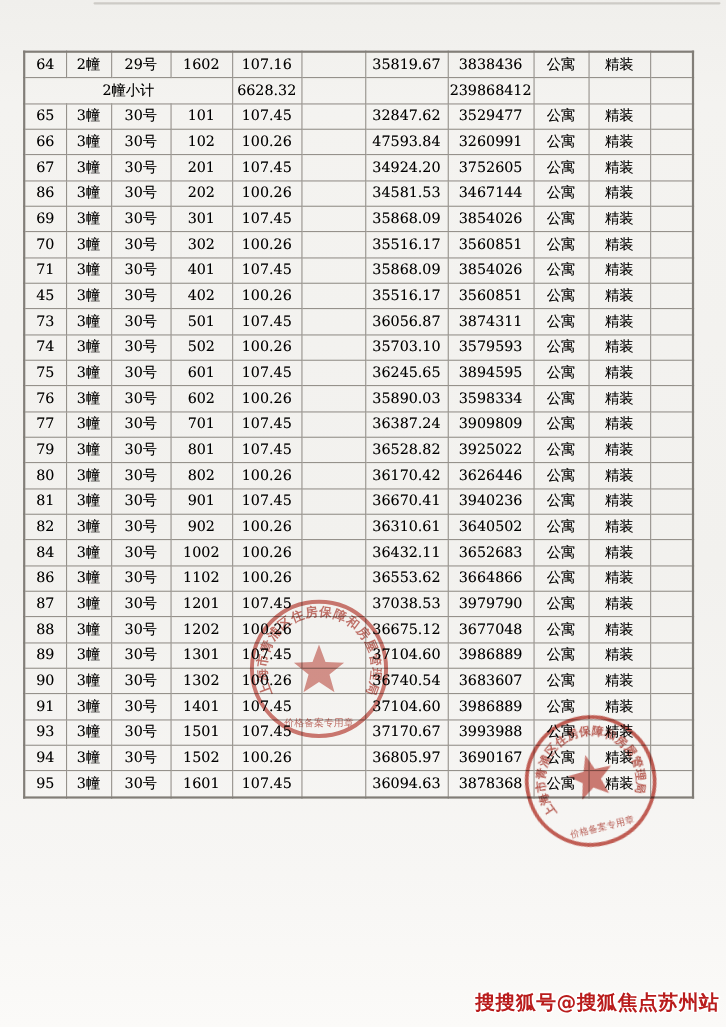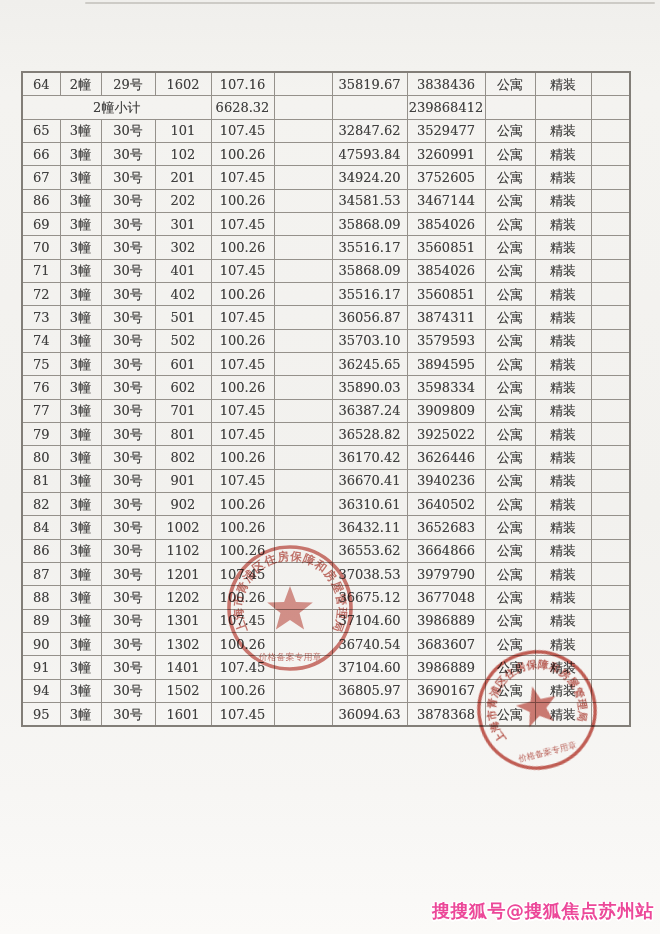--- a/index.html
+++ b/index.html
@@ -8,24 +8,24 @@
     font-family:"DejaVu Serif","Liberation Serif",serif;
     background:linear-gradient(180deg,#f0efec 0%,#f4f3f0 10%,#f2f1ee 55%,#f7f6f4 85%,#fbfaf8 100%);
     position:relative;
   }
   .page{position:absolute;inset:0;}
   .top-edge-line{
     position:absolute;top:2px;left:85px;right:5px;height:2px;
     background:#c7c4bf;opacity:.85;border-radius:1px;
   }
   table.price-table{
-    position:absolute;left:21px;top:71px;width:608px;
+    position:absolute;left:21px;top:46px;width:608px;
     border-collapse:collapse;table-layout:fixed;
     border:2px solid #827e78;
-    color:#404040;
+    color:#000000;
   }
   table.price-table td{
     border:1px solid #95918b;
     height:22.33px;               
     text-align:center;vertical-align:middle;
     font-size:13px;line-height:1;
     white-space:nowrap;overflow:hidden;
     padding:0;
     text-shadow:0 0 .6px rgba(80,76,70,.55);
   }
@@ -33,21 +33,21 @@
     position:absolute;
     mix-blend-mode:multiply;
     filter:blur(.5px);
   }
   .stamp-1{left:211px;top:529px;opacity:.78;}
   .stamp-2{left:472px;top:645px;opacity:.88;transform:rotate(-14deg);}
   .watermark{
     position:absolute;top:899px;right:6px;
     font-family:"DejaVu Sans","Liberation Sans",sans-serif;
     font-weight:900;font-size:18px;letter-spacing:.5px;
-    color:#ec4899;
+    color:#b91c1c;
     text-shadow:
       -1.5px 0 0 #fff, 1.5px 0 0 #fff, 0 -1.5px 0 #fff, 0 1.5px 0 #fff,
       -1px -1px 0 #fff, 1px -1px 0 #fff, -1px 1px 0 #fff, 1px 1px 0 #fff;
   }
 </style>
 </head>
 <body>
 
 <div class="page">
 
@@ -176,21 +176,21 @@
           <td>401</td>
           <td>107.45</td>
           <td></td>
           <td>35868.09</td>
           <td>3854026</td>
           <td>公寓</td>
           <td>精装</td>
           <td></td>
         </tr>
         <tr>
-          <td>72</td>
+          <td>45</td>
           <td>3幢</td>
           <td>30号</td>
           <td>402</td>
           <td>100.26</td>
           <td></td>
           <td>35516.17</td>
           <td>3560851</td>
           <td>公寓</td>
           <td>精装</td>
           <td></td>
@@ -392,20 +392,33 @@
         </tr>
         <tr>
           <td>91</td>
           <td>3幢</td>
           <td>30号</td>
           <td>1401</td>
           <td>107.45</td>
           <td></td>
           <td>37104.60</td>
           <td>3986889</td>
+          <td>公寓</td>
+          <td>精装</td>
+          <td></td>
+        </tr>
+        <tr>
+          <td>93</td>
+          <td>3幢</td>
+          <td>30号</td>
+          <td>1501</td>
+          <td>107.45</td>
+          <td></td>
+          <td>37170.67</td>
+          <td>3993988</td>
           <td>公寓</td>
           <td>精装</td>
           <td></td>
         </tr>
         <tr>
           <td>94</td>
           <td>3幢</td>
           <td>30号</td>
           <td>1502</td>
           <td>100.26</td>

